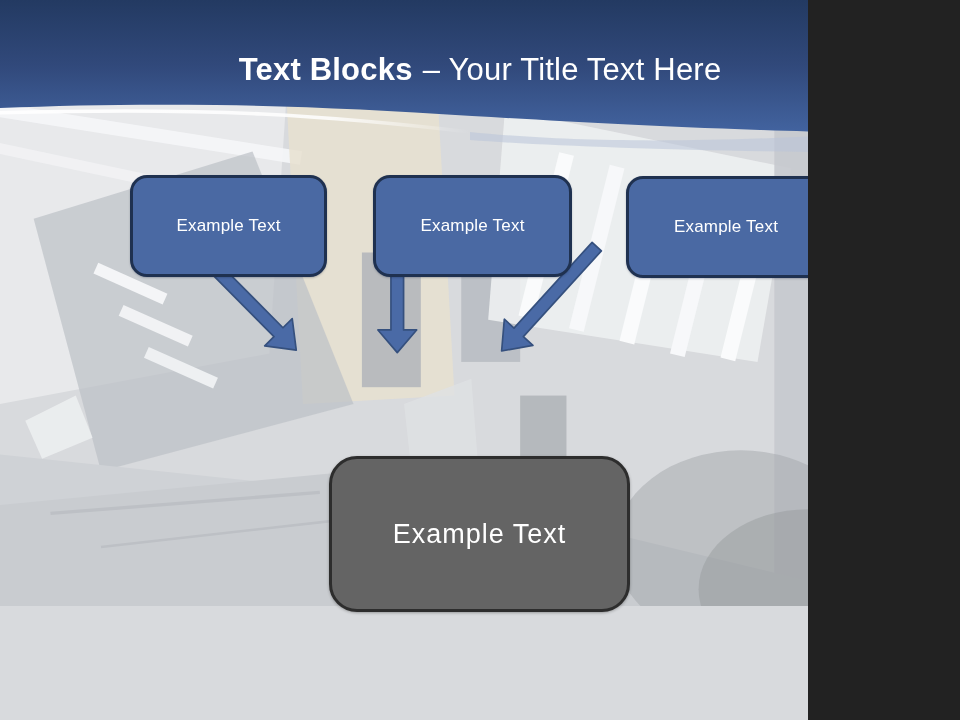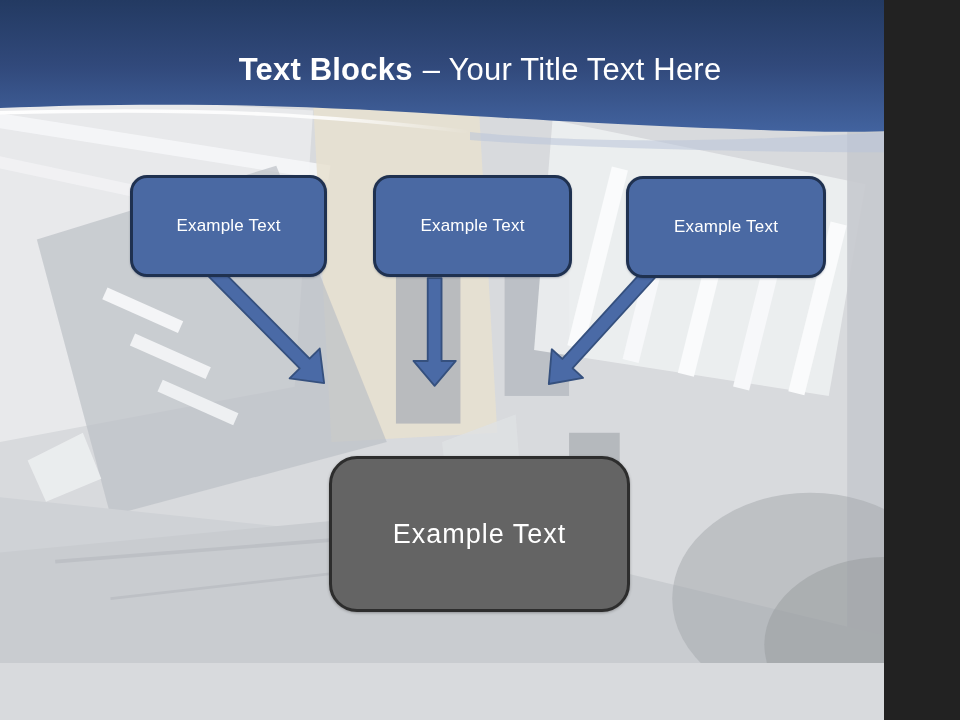--- a/index.html
+++ b/index.html
@@ -1,18 +1,18 @@
 <!DOCTYPE html>
 <html><head>
 <meta charset="utf-8">
 <style>
   html,body{margin:0;padding:0;background:#222;}
   .slide{
-    position:relative;width:884px;height:720px;overflow:hidden;
-    background:#d8dadd;font-family:"Liberation Sans",sans-serif;
+    position:relative;width:792px;height:720px;overflow:hidden;
+    background:#d8dadd;font-family:"Liberation Sans",sans-serif;padding-left:16px;
   }
   .bg-photo{position:absolute;inset:0;z-index:0;}
   .header-wave{position:absolute;top:0;left:0;width:960px;height:160px;z-index:2;}
   .slide-title{
     position:absolute;top:52px;left:0;width:960px;text-align:center;z-index:3;
     color:#ffffff;font-size:31px;letter-spacing:.2px;white-space:nowrap;
   }
   .slide-title .emph{font-weight:700;}
   .slide-title .sub{font-weight:400;margin-left:.33em;}
   .text-block{

